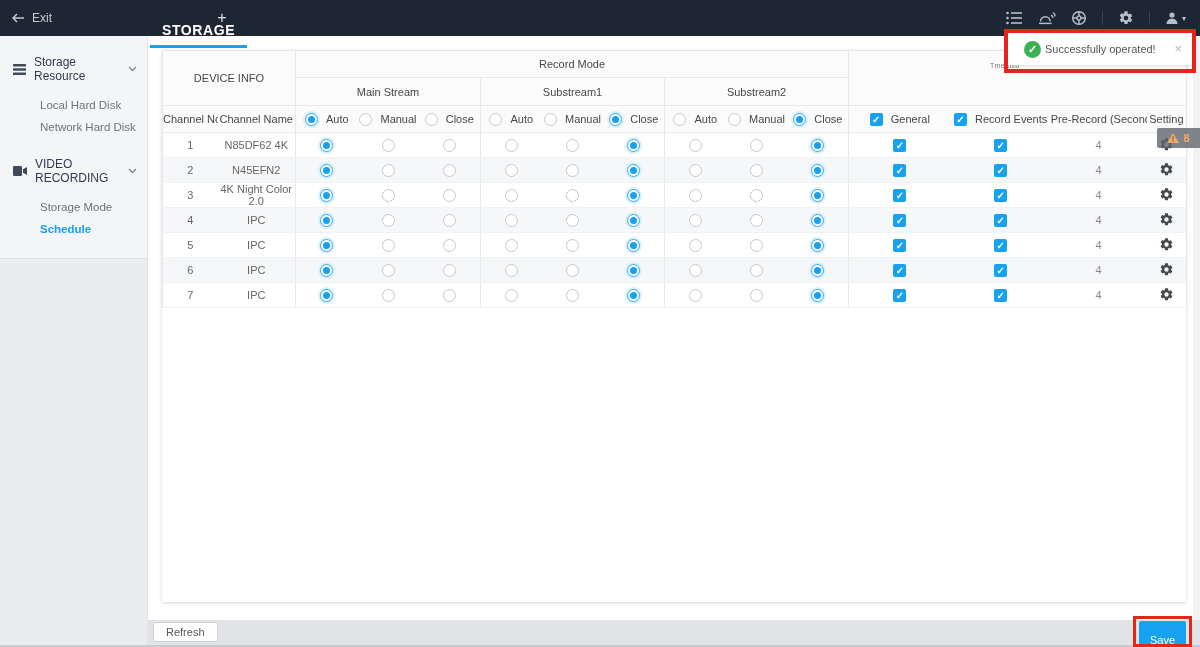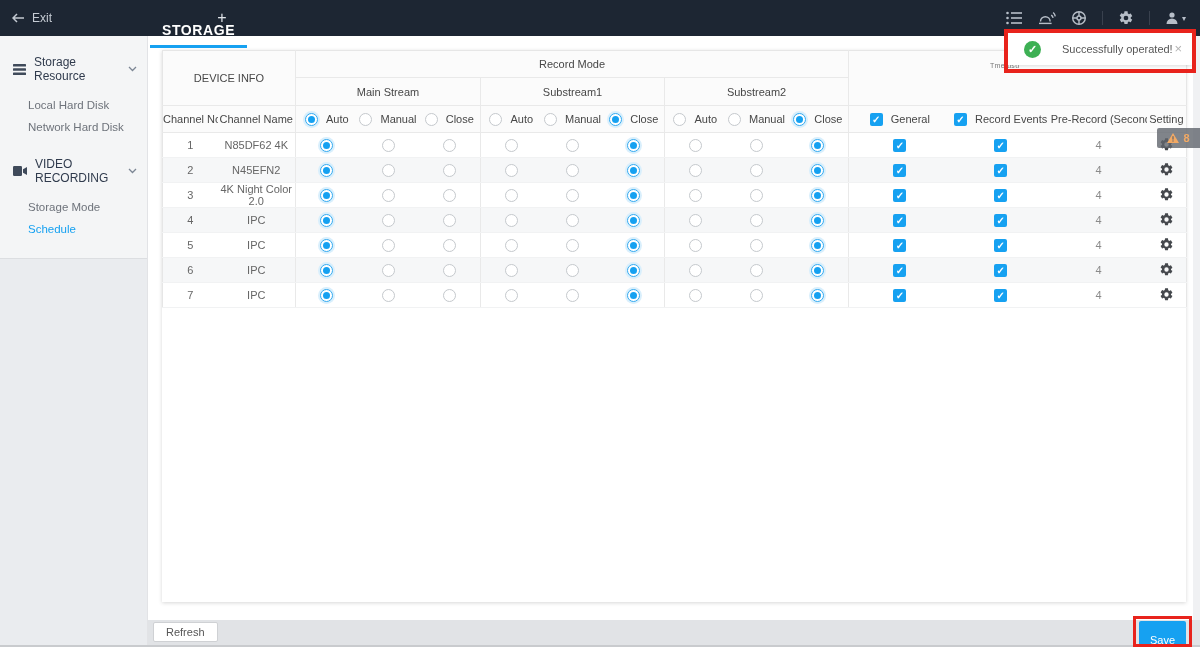--- a/index.html
+++ b/index.html
@@ -26,23 +26,23 @@
   .tico { display:flex; align-items:center; cursor:pointer; }
   .tsep { width:1px; height:14px; background:#39414e; }
   .caret { color:#b7bec8; font-size:8px; margin-left:3px; }
   
   .sidebar { position:absolute; left:0; top:36px; width:148px; height:611px;
     background:#eaecef; border-right:1px solid #e2e3e6; z-index:2; }
   .side-menu { background:#f4f5f6; padding:10px 0 14px 0; border-bottom:1px solid #dcdee1; }
   .side-group-header { display:flex; align-items:center; gap:8px; padding:9px 10px 9px 13px;
     font-size:12px; font-weight:normal; color:#303b4d; cursor:pointer; }
   .side-group-header .chev { margin-left:auto; }
-  .side-items { padding:2px 0 10px 0; }
+  .side-items { padding:2px 0 10px 12px; }
   .side-item { padding:5px 10px 5px 28px; font-size:11.5px; color:#6e737b; cursor:pointer; }
-  .side-item.active { color:#16a1f1; font-weight:normal; }
+  .side-item.active { color:#16a1f1; font-weight:bold; }
   
   .card { position:absolute; left:162px; top:50px; width:1024px; height:552px;
     background:#fff; box-shadow:0 1px 4px rgba(0,0,0,0.16); z-index:1; }
   table { border-collapse:collapse; table-layout:fixed; width:1024px;
     font-size:11px; color:#555; border:1px solid #e6e6e6; }
   thead th { font-weight:normal; color:#474747; background:#fbfbfb;
     border-bottom:1px solid #e9e9e9; text-align:center; font-size:11px; }
   tr.h1 th { height:27px; }
   tr.h2 th { height:28px; }
   tr.h3 th { height:27px; white-space:nowrap; overflow:hidden; }
@@ -64,21 +64,21 @@
   .gear { display:inline-block; cursor:pointer; line-height:0; }
   
   .obscured-frag { position:absolute; left:990px; top:62px; font-size:7px; color:#777;
     z-index:30; letter-spacing:.3px; }
   .toast { position:absolute; left:1008px; top:33px; width:184px; height:32px;
     background:#fff; display:flex; align-items:center; padding-left:16px;
     box-shadow:0 1px 3px rgba(0,0,0,.12); z-index:35; }
   .toast-check { width:17px; height:17px; border-radius:50%; background:#3db054;
     color:#fff; font-size:11px; font-weight:bold; display:flex; align-items:center;
     justify-content:center; flex:0 0 auto; }
-  .toast-msg { margin-left:21px; font-size:11px; color:#565656; }
+  .toast-msg { margin-left:4px; font-size:11px; color:#565656; }
   .toast-close { position:absolute; right:10px; top:8px; color:#b3b3b3; font-size:13px;
     cursor:pointer; }
   .annot { position:absolute; border:4px solid #e8231c; z-index:40; pointer-events:none; }
   .annot-toast { left:1004px; top:29px; width:192px; height:44px; }
   .annot-save { left:1133px; top:616px; width:59px; height:31px; border-width:3px; z-index:45; }
   
   .alarm-tab { position:absolute; left:1157px; top:128px; width:43px; height:20px;
     background:rgba(96,101,109,.8); border-radius:2px 0 0 2px; display:flex;
     align-items:center; justify-content:center; gap:4px; z-index:6; cursor:pointer;
     color:#f2a964; font-size:11px; font-weight:bold; }

